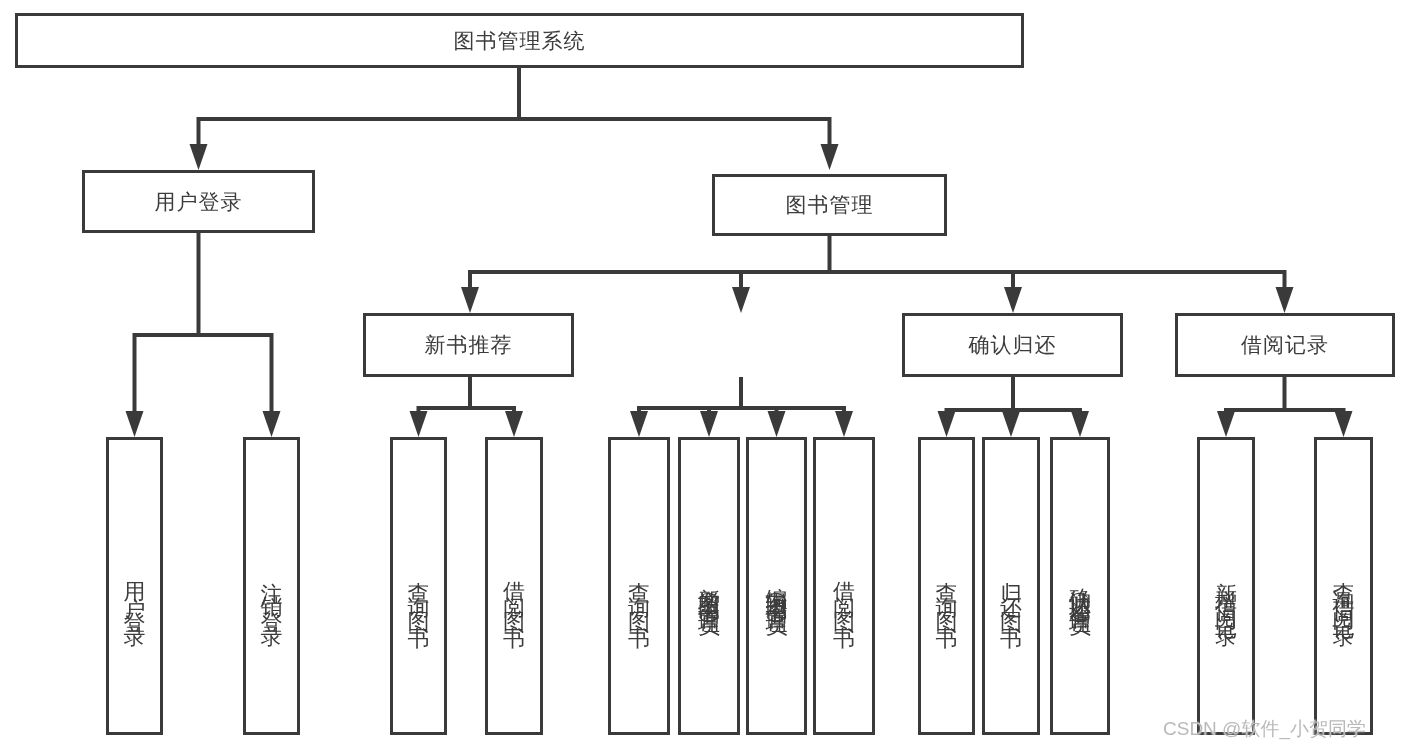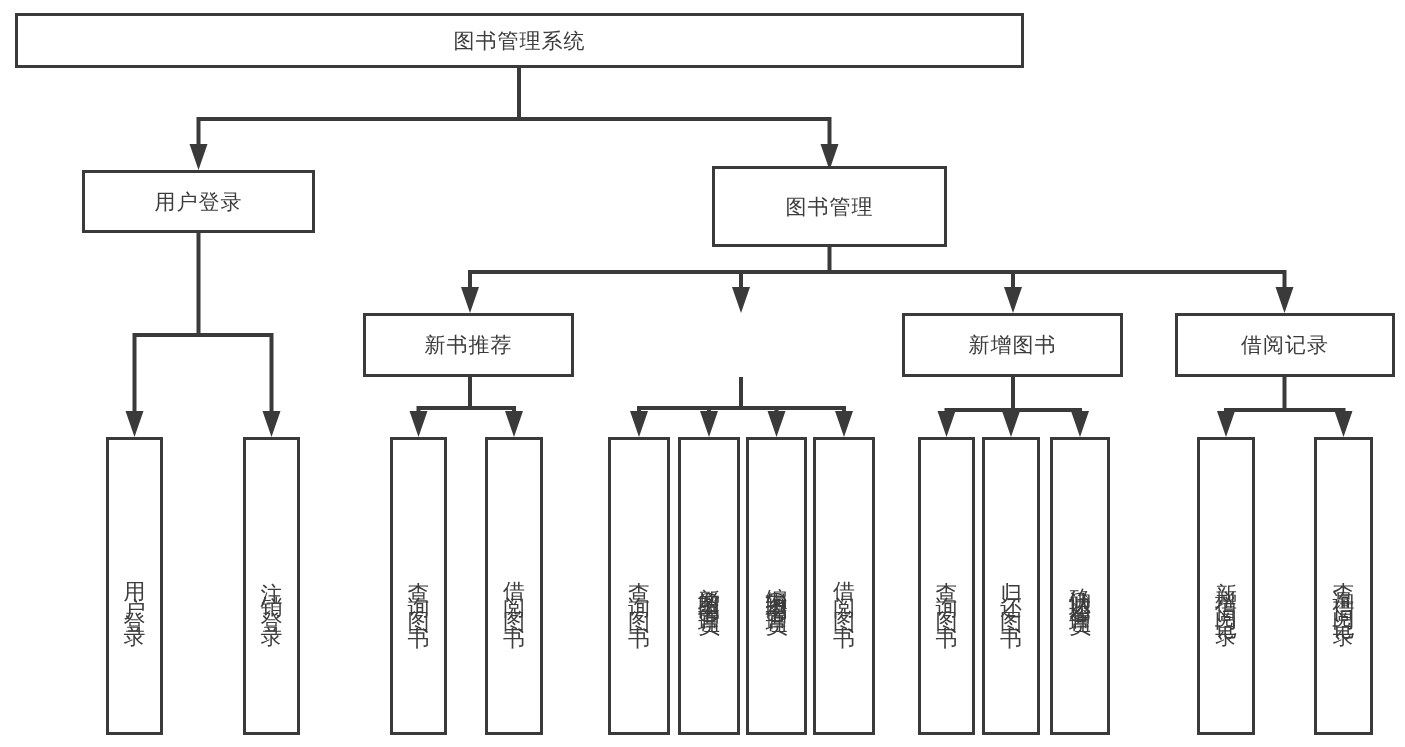--- a/index.html
+++ b/index.html
@@ -121,29 +121,29 @@
     </g>
   </svg>
 
   <div class="node h" style="left:15px;top:13px;width:1009px;height:55px">
     <span class="lbl">图书管理系统</span>
   </div>
 
   <div class="node h" style="left:82px;top:170px;width:233px;height:63px">
     <span class="lbl">用户登录</span>
   </div>
-  <div class="node h" style="left:712px;top:166px;width:235px;height:81px">
+  <div class="node h" style="left:712px;top:174px;width:235px;height:62px">
     <span class="lbl">图书管理</span>
   </div>
 
   <div class="node h" style="left:363px;top:313px;width:211px;height:64px">
     <span class="lbl">新书推荐</span>
   </div>
   <div class="node h" style="left:902px;top:313px;width:221px;height:64px">
-    <span class="lbl">新增图书</span>
+    <span class="lbl">确认归还</span>
   </div>
   <div class="node h" style="left:1175px;top:313px;width:220px;height:64px">
     <span class="lbl">借阅记录</span>
   </div>
 
   <div class="node v vs" style="left:106px;top:437px;width:57px;height:298px">
     <span class="lbl">用户登录</span>
   </div>
   <div class="node v vs" style="left:243px;top:437px;width:57px;height:298px">
     <span class="lbl">注销登录</span>
@@ -179,13 +179,14 @@
     <span class="lbl">确认归还（管理员）</span>
   </div>
 
   <div class="node v vm" style="left:1197px;top:437px;width:58px;height:298px">
     <span class="lbl">新增借阅记录</span>
   </div>
   <div class="node v vm" style="left:1314px;top:437px;width:59px;height:298px">
     <span class="lbl">查询借阅记录</span>
   </div>
 
+  <div id="watermark">CSDN @软件_小贺同学</div>
 </div>
 
 </body></html>

